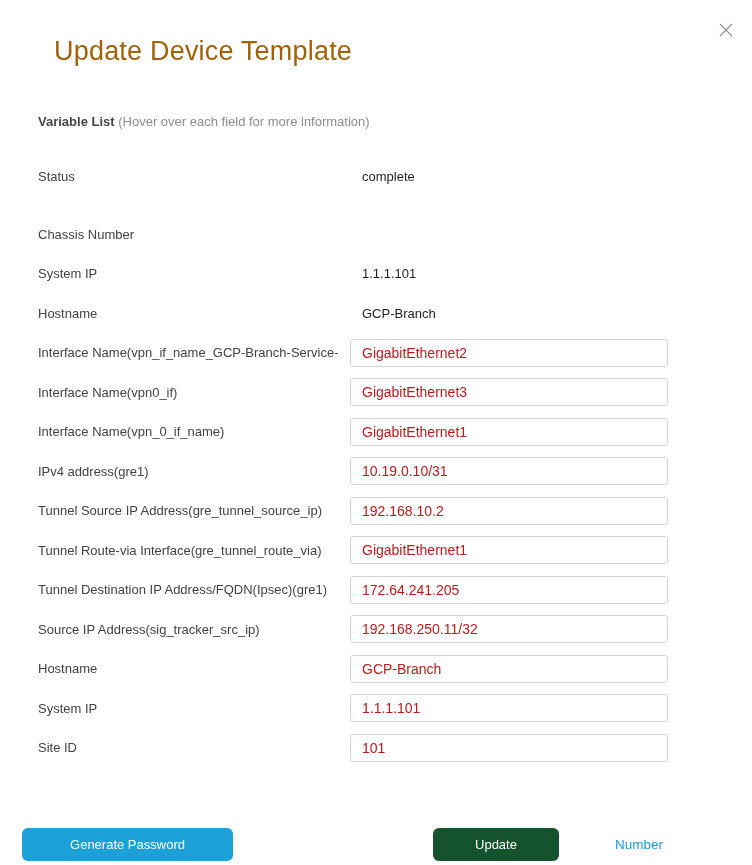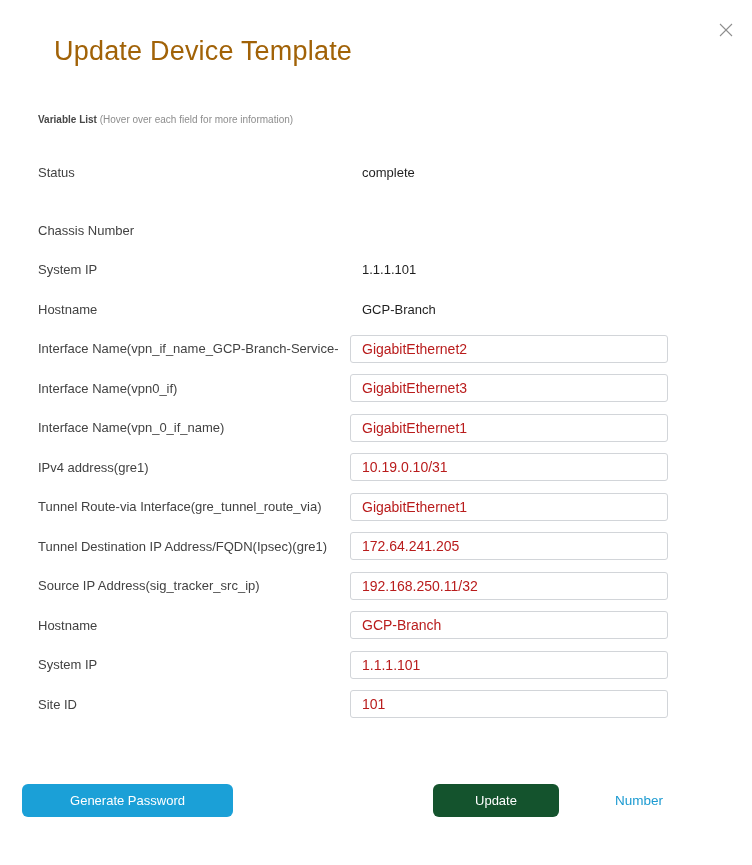--- a/index.html
+++ b/index.html
@@ -31,21 +31,21 @@
   .dialog-title {
     margin: 16px;
     padding: 20px 0 0 38px;
     font-size: 27px;
     font-weight: 400;
     letter-spacing: 0.2px;
     color: #a16207;
   }
   .section-header {
     margin: 47px 0 17px 38px;
-    font-size: 10px;
+    font-size: 13px;
     color: #8d8d8d;
   }
   .section-header .section-heading {
     font-weight: bold;
     color: #474747;
   }
   .form-rows {
     margin-top: 33px;
     padding-left: 38px;
   }
@@ -153,20 +153,24 @@
       </div>
       <div class="row">
         <div class="row-label">Interface Name(vpn_0_if_name)</div>
         <input type="text" class="row-input" value="GigabitEthernet1" style="">
       </div>
       <div class="row">
         <div class="row-label">IPv4 address(gre1)</div>
         <input type="text" class="row-input" value="10.19.0.10/31" style="">
       </div>
       <div class="row">
+        <div class="row-label">Tunnel Source IP Address(gre_tunnel_source_ip)</div>
+        <input type="text" class="row-input" value="192.168.10.2" style="">
+      </div>
+      <div class="row">
         <div class="row-label">Tunnel Route-via Interface(gre_tunnel_route_via)</div>
         <input type="text" class="row-input" value="GigabitEthernet1" style="">
       </div>
       <div class="row">
         <div class="row-label">Tunnel Destination IP Address/FQDN(Ipsec)(gre1)</div>
         <input type="text" class="row-input" value="172.64.241.205" style="">
       </div>
       <div class="row">
         <div class="row-label">Source IP Address(sig_tracker_src_ip)</div>
         <input type="text" class="row-input" value="192.168.250.11/32" style="">

